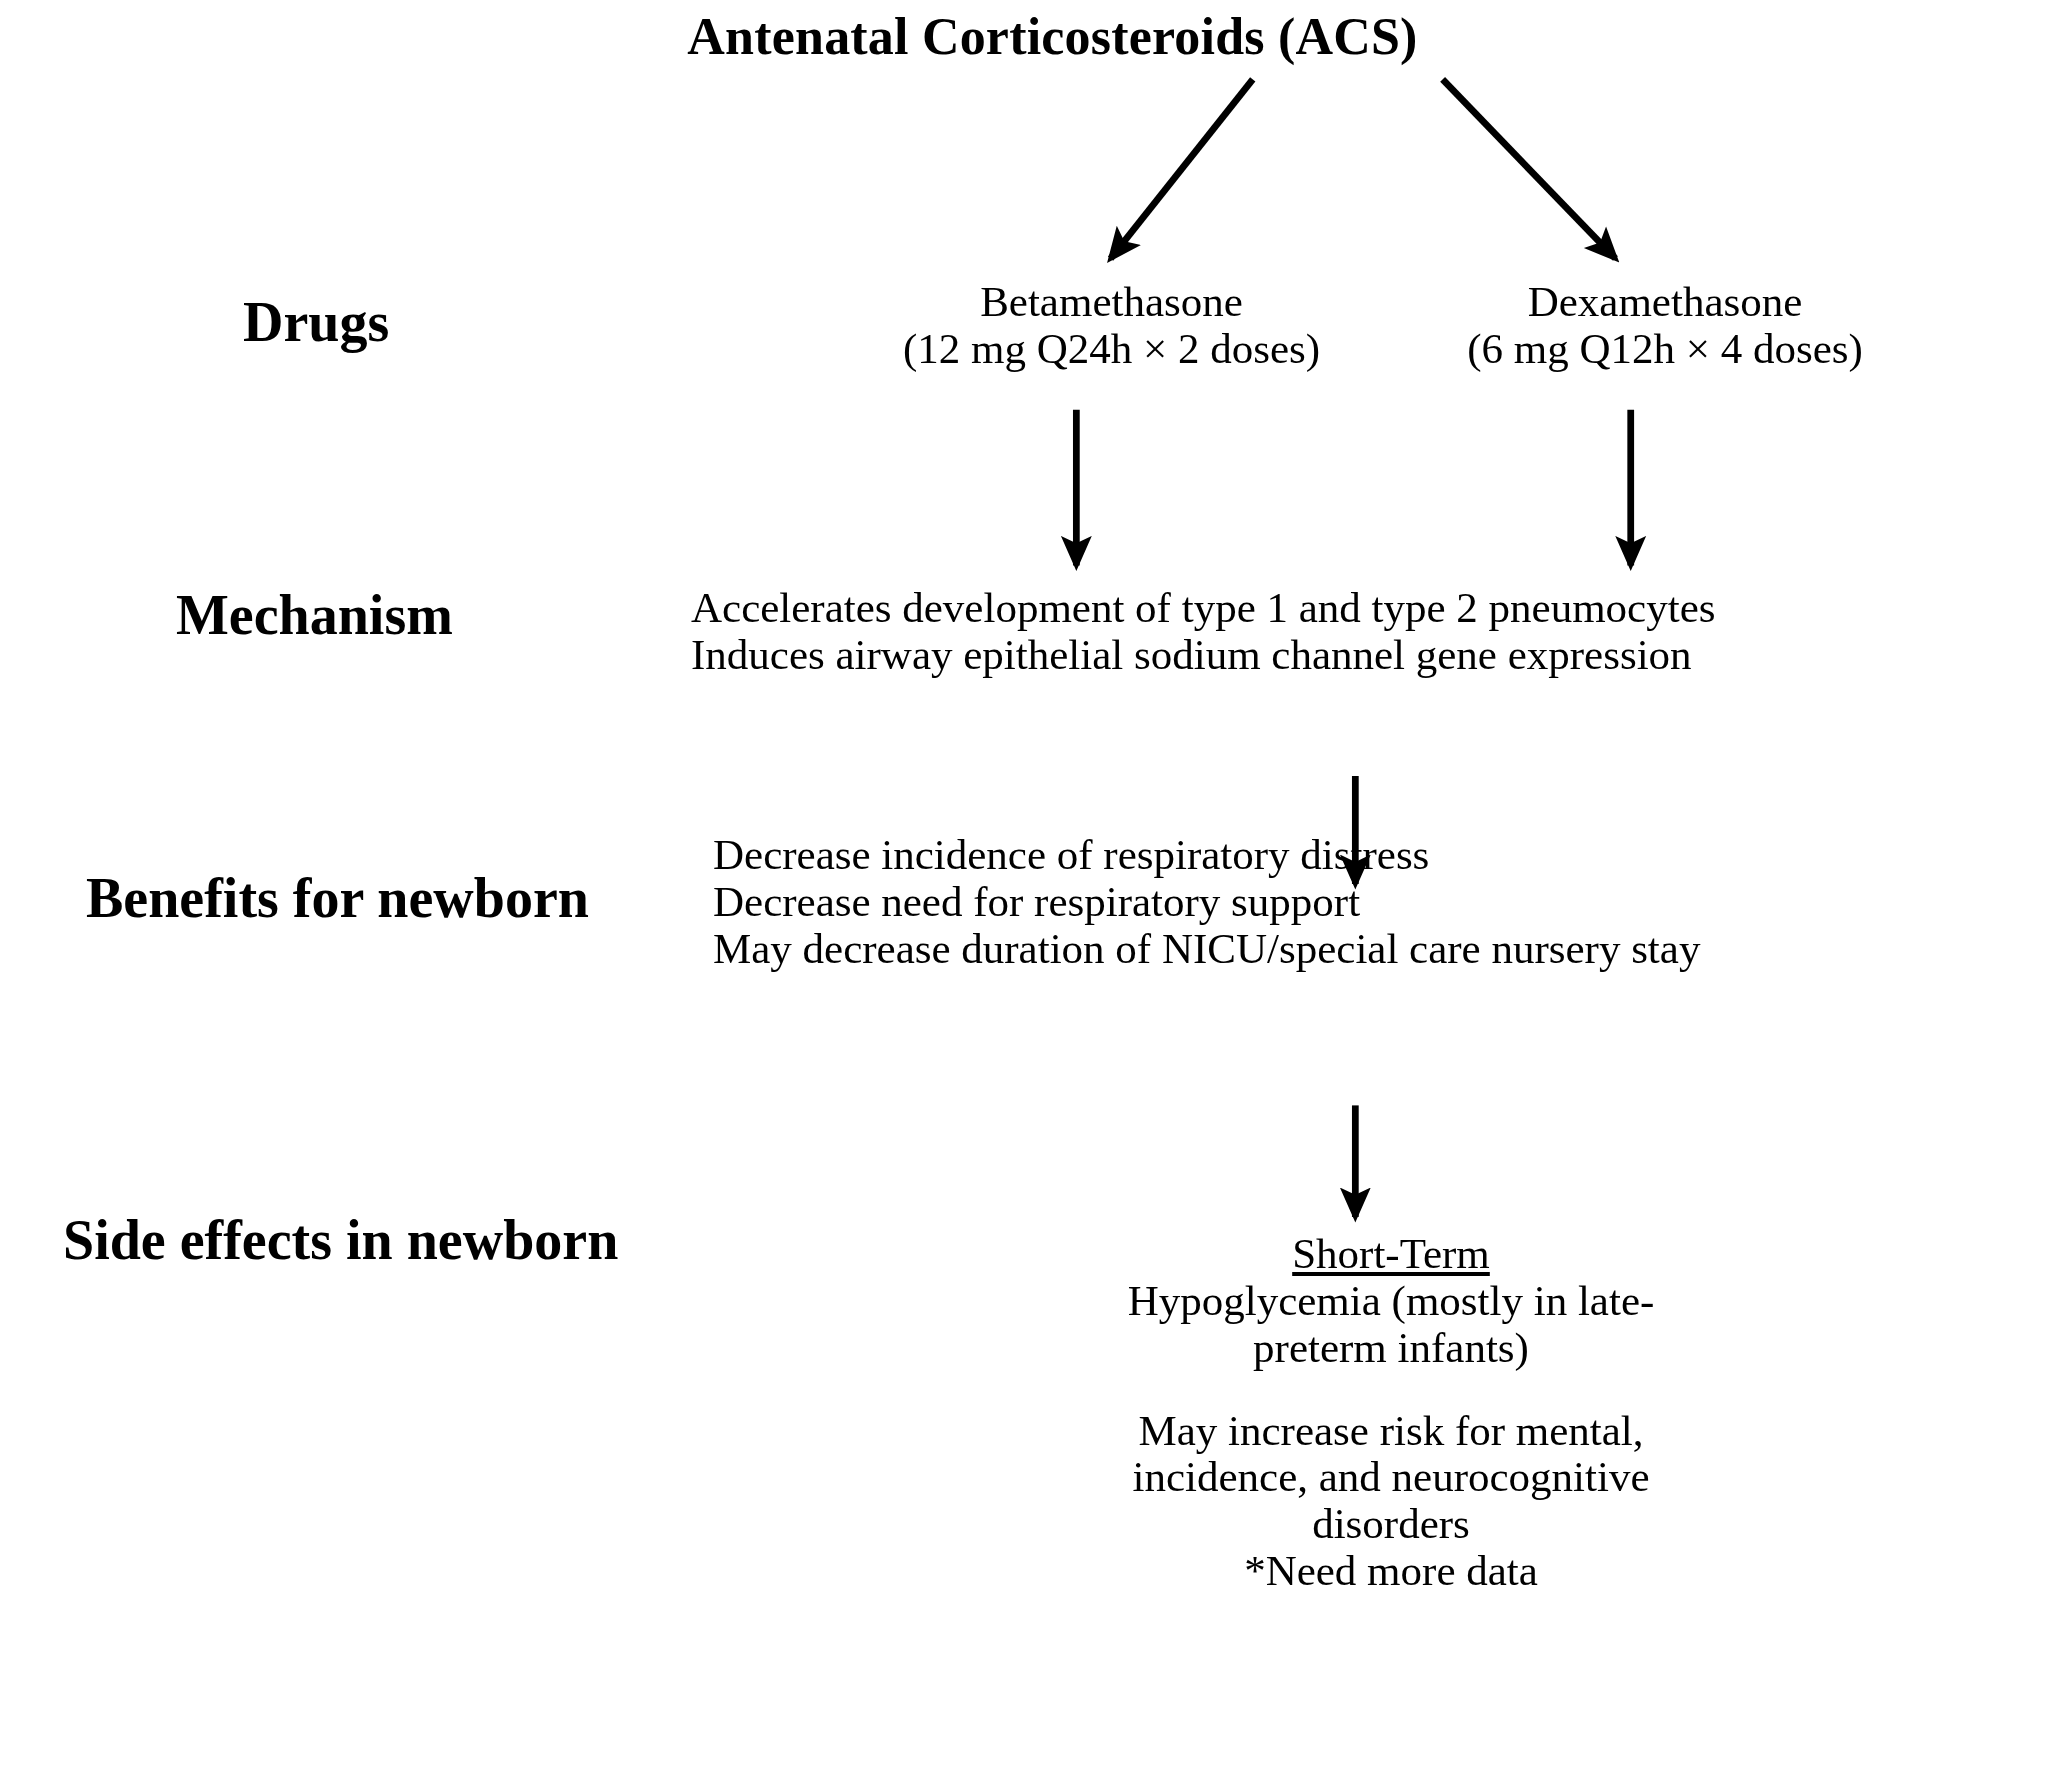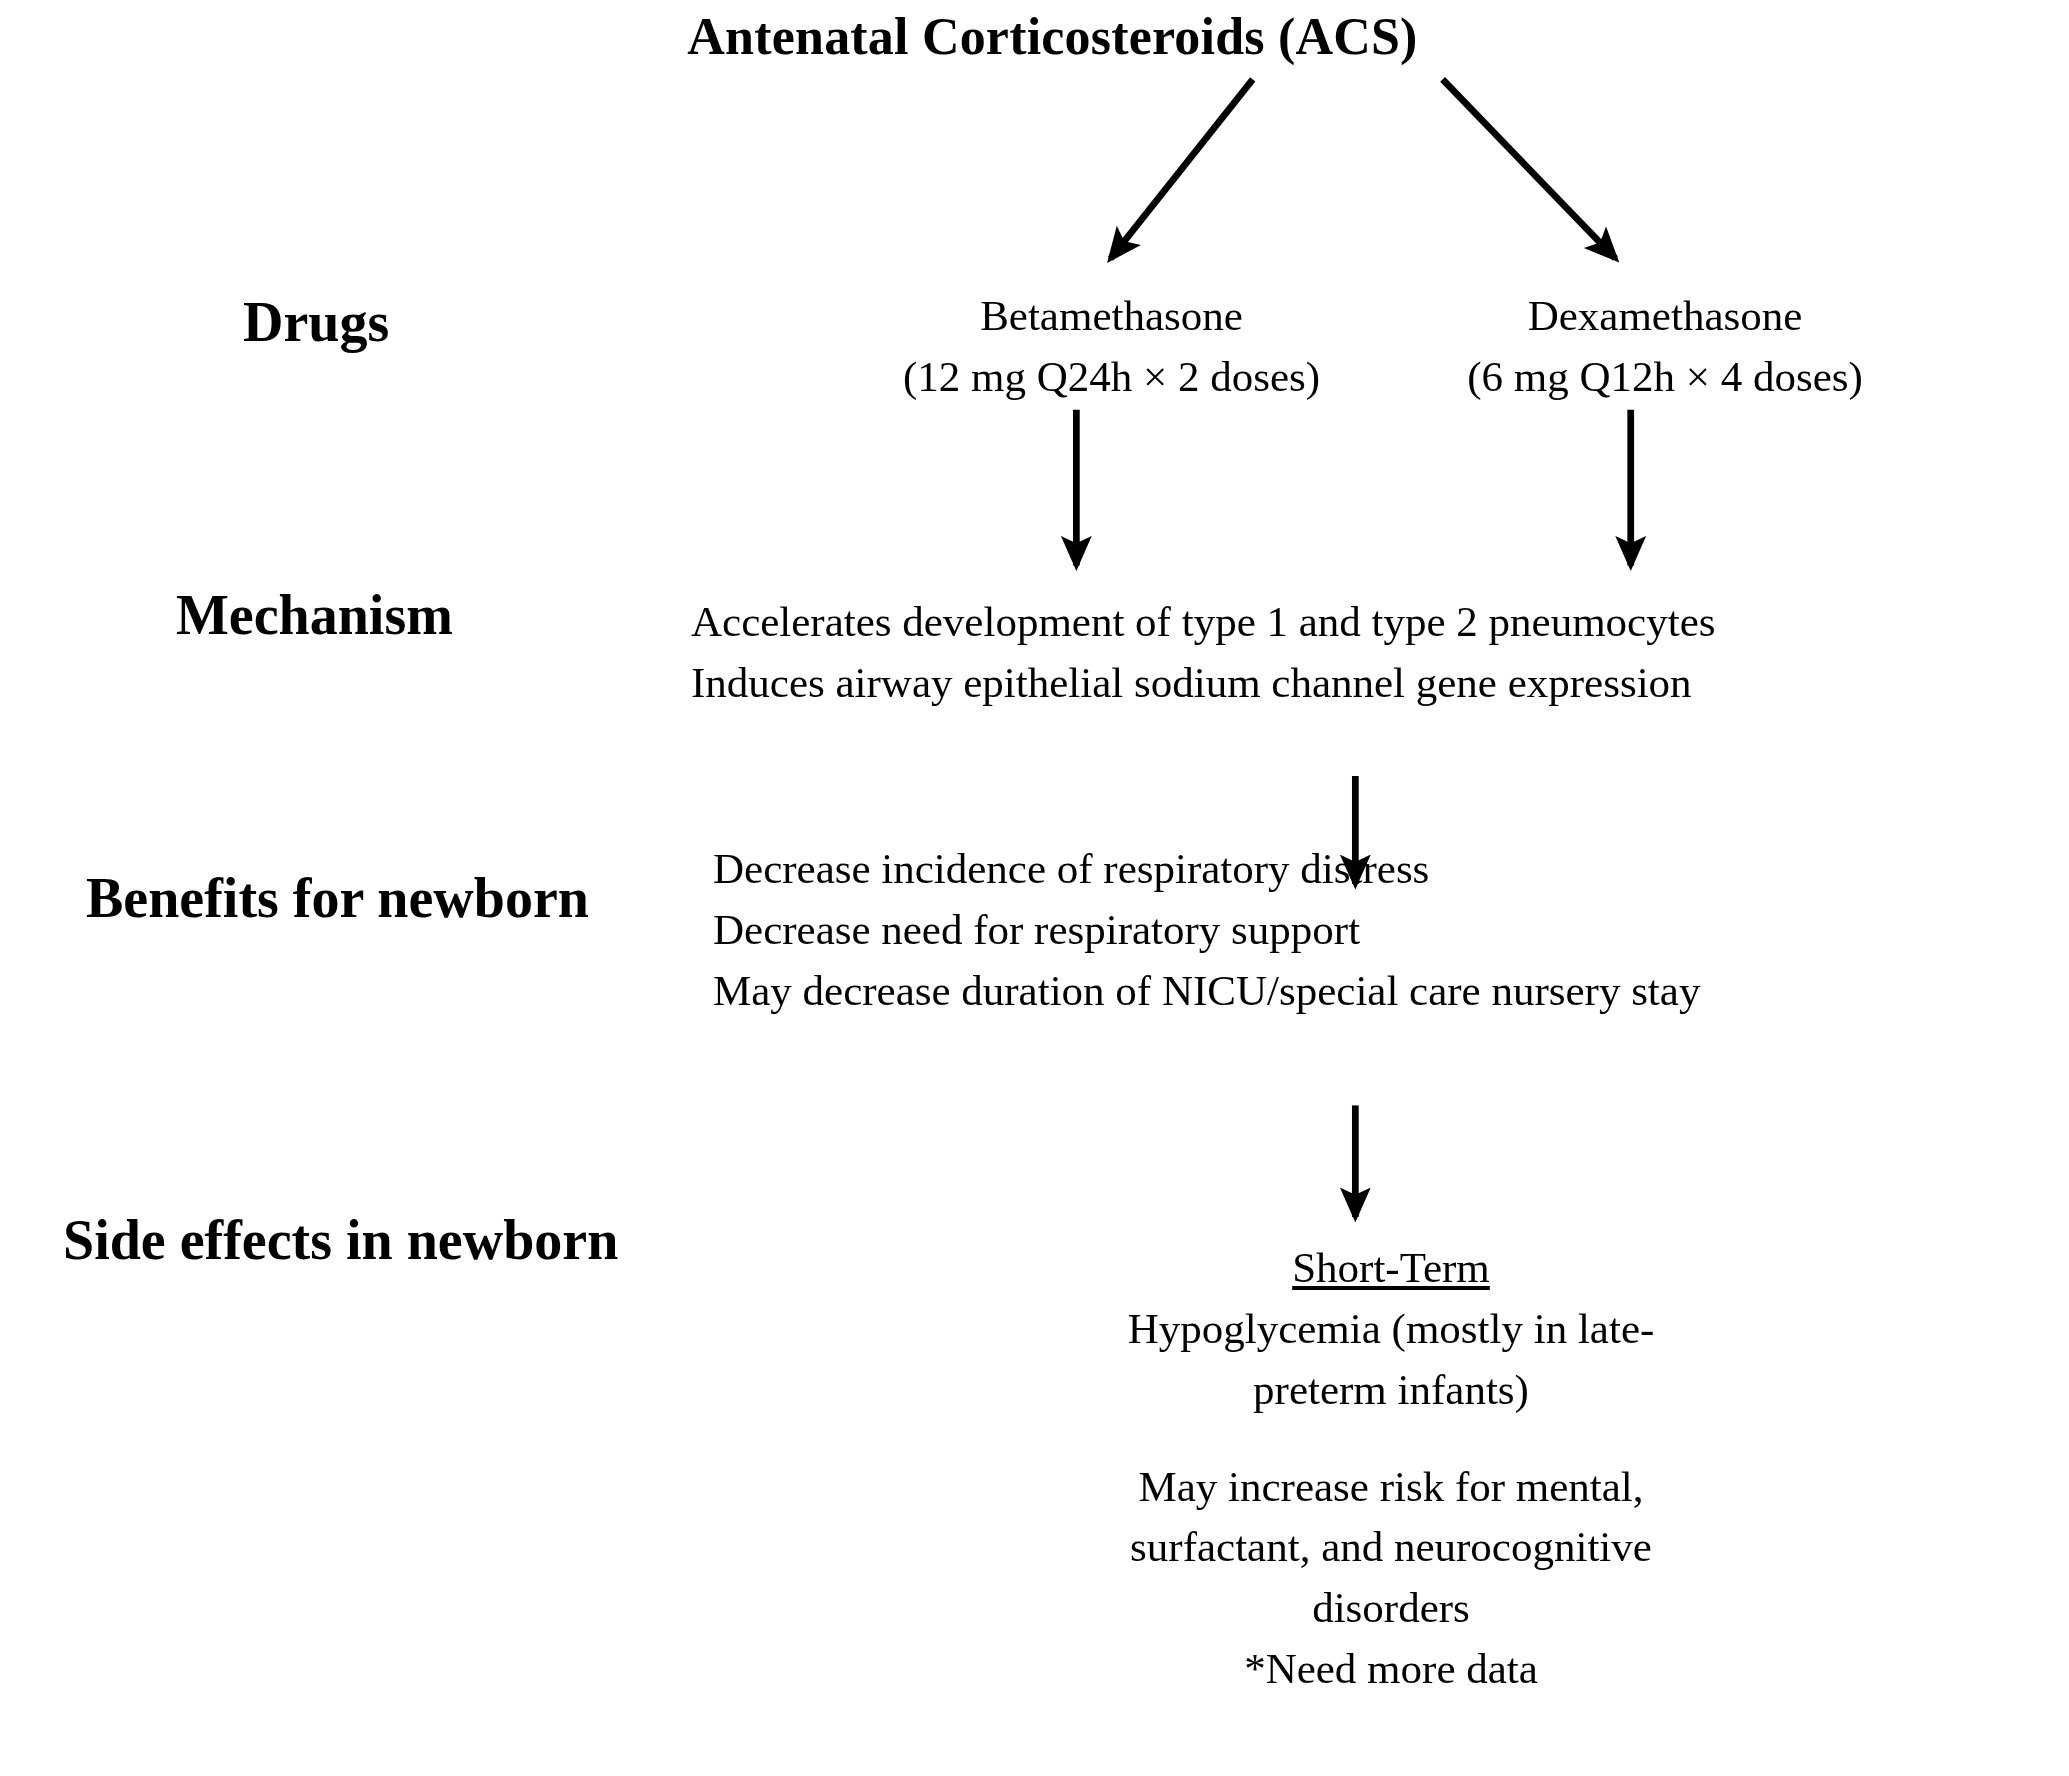--- a/index.html
+++ b/index.html
@@ -15,21 +15,21 @@
     font-size:52px;font-weight:bold;letter-spacing:0.2px;
   }
   .rowlabel{
     font-size:56px;font-weight:bold;white-space:nowrap;
   }
   .bodytext{
     font-size:43px;line-height:1.09;white-space:nowrap;
   }
   .underline{text-decoration:underline;text-underline-offset:3.6px;}
   svg.arrows{position:absolute;left:0;top:0;width:2069px;height:1777px;pointer-events:none;}
-  .nw{white-space:nowrap;margin-top:14px;}
+  .nw{white-space:nowrap;}
 </style>
 </head>
 <body>
 
 <div class="abs title">Antenatal Corticosteroids (ACS)</div>
 
 <svg class="arrows" viewBox="0 0 2299 1974">
   <defs>
     <marker id="ah" viewBox="0 0 10 10" refX="8.4" refY="5" markerWidth="5.2" markerHeight="5.2" orient="auto-start-reverse">
       <path d="M 0 0.6 L 10 5 L 0 9.4 L 2.1 5 Z" fill="#000"></path>
@@ -85,19 +85,19 @@
       <span class="underline">Short-Term</span>
     </div>
     <div class="nw">Hypoglycemia (mostly in late-</div>
     <div class="nw">preterm infants)</div>
   </div>
 
   <div style="height:36px;"></div>
 
   <div>
     <div class="nw">May increase risk for mental,</div>
-    <div class="nw">surfactant, and neurocognitive</div>
+    <div class="nw">incidence, and neurocognitive</div>
     <div class="nw">disorders</div>
     <div class="nw">*Need more data</div>
   </div>
 
 </div>
 
 
 </body></html>

